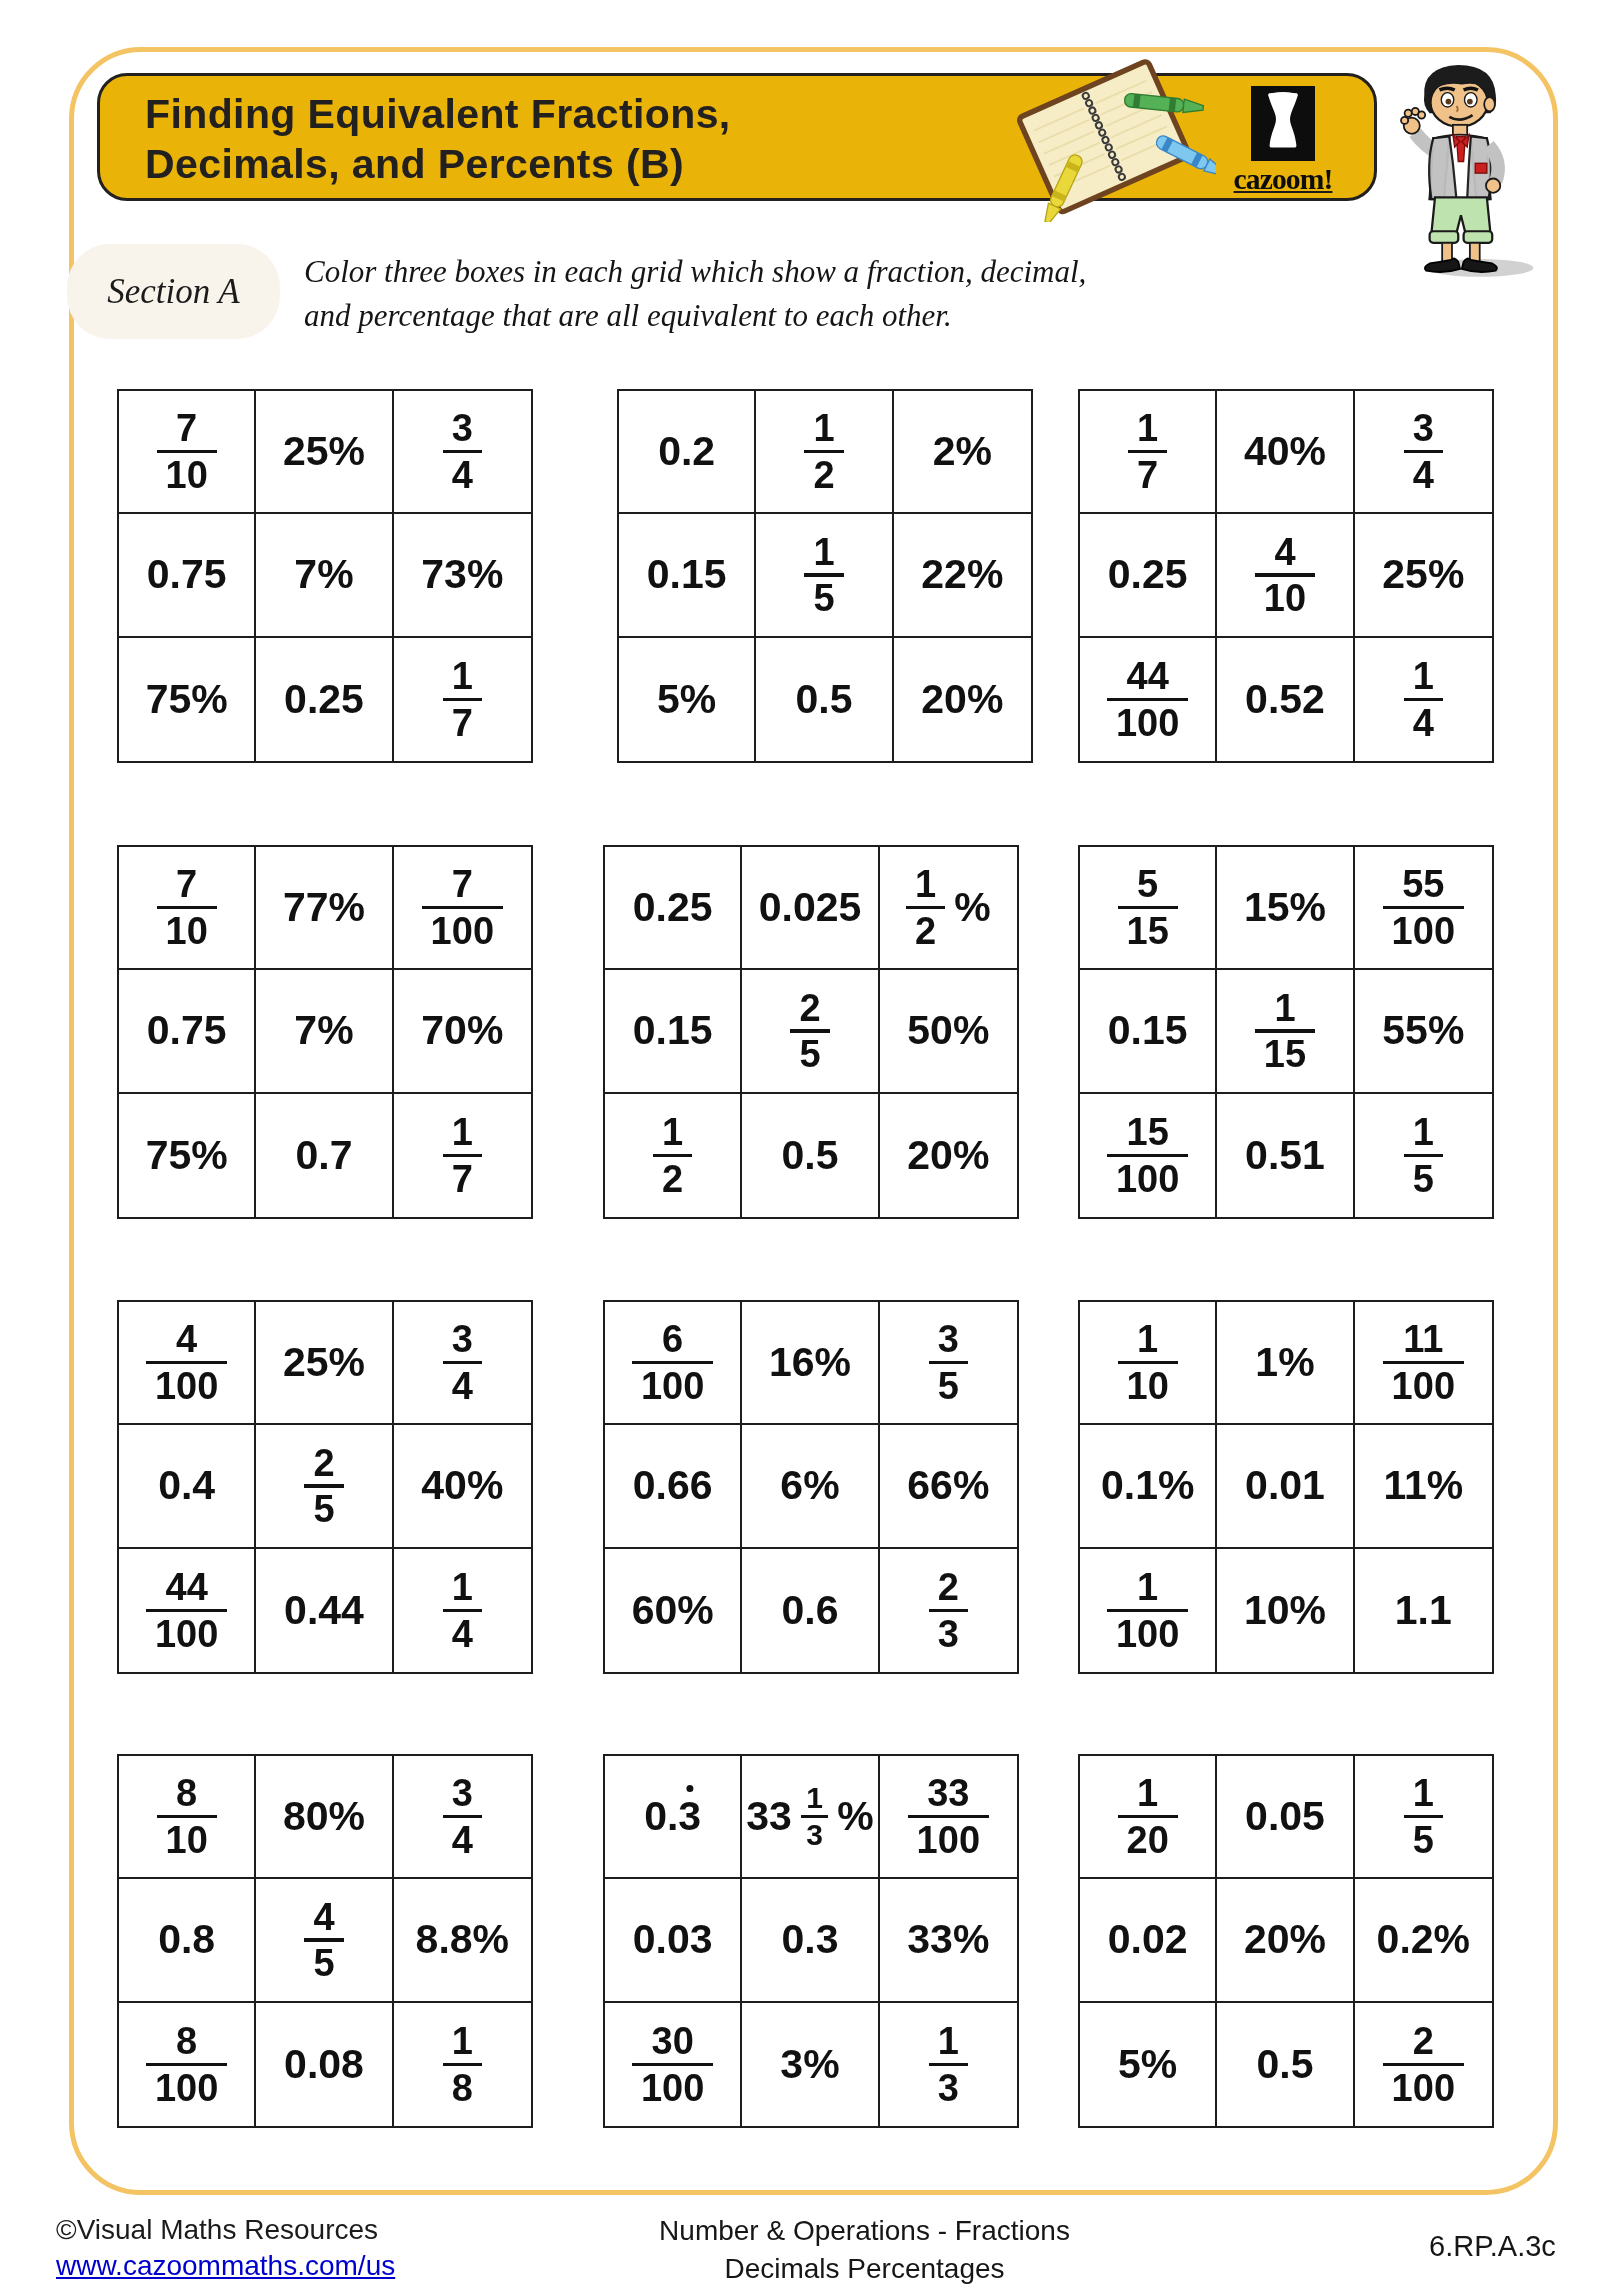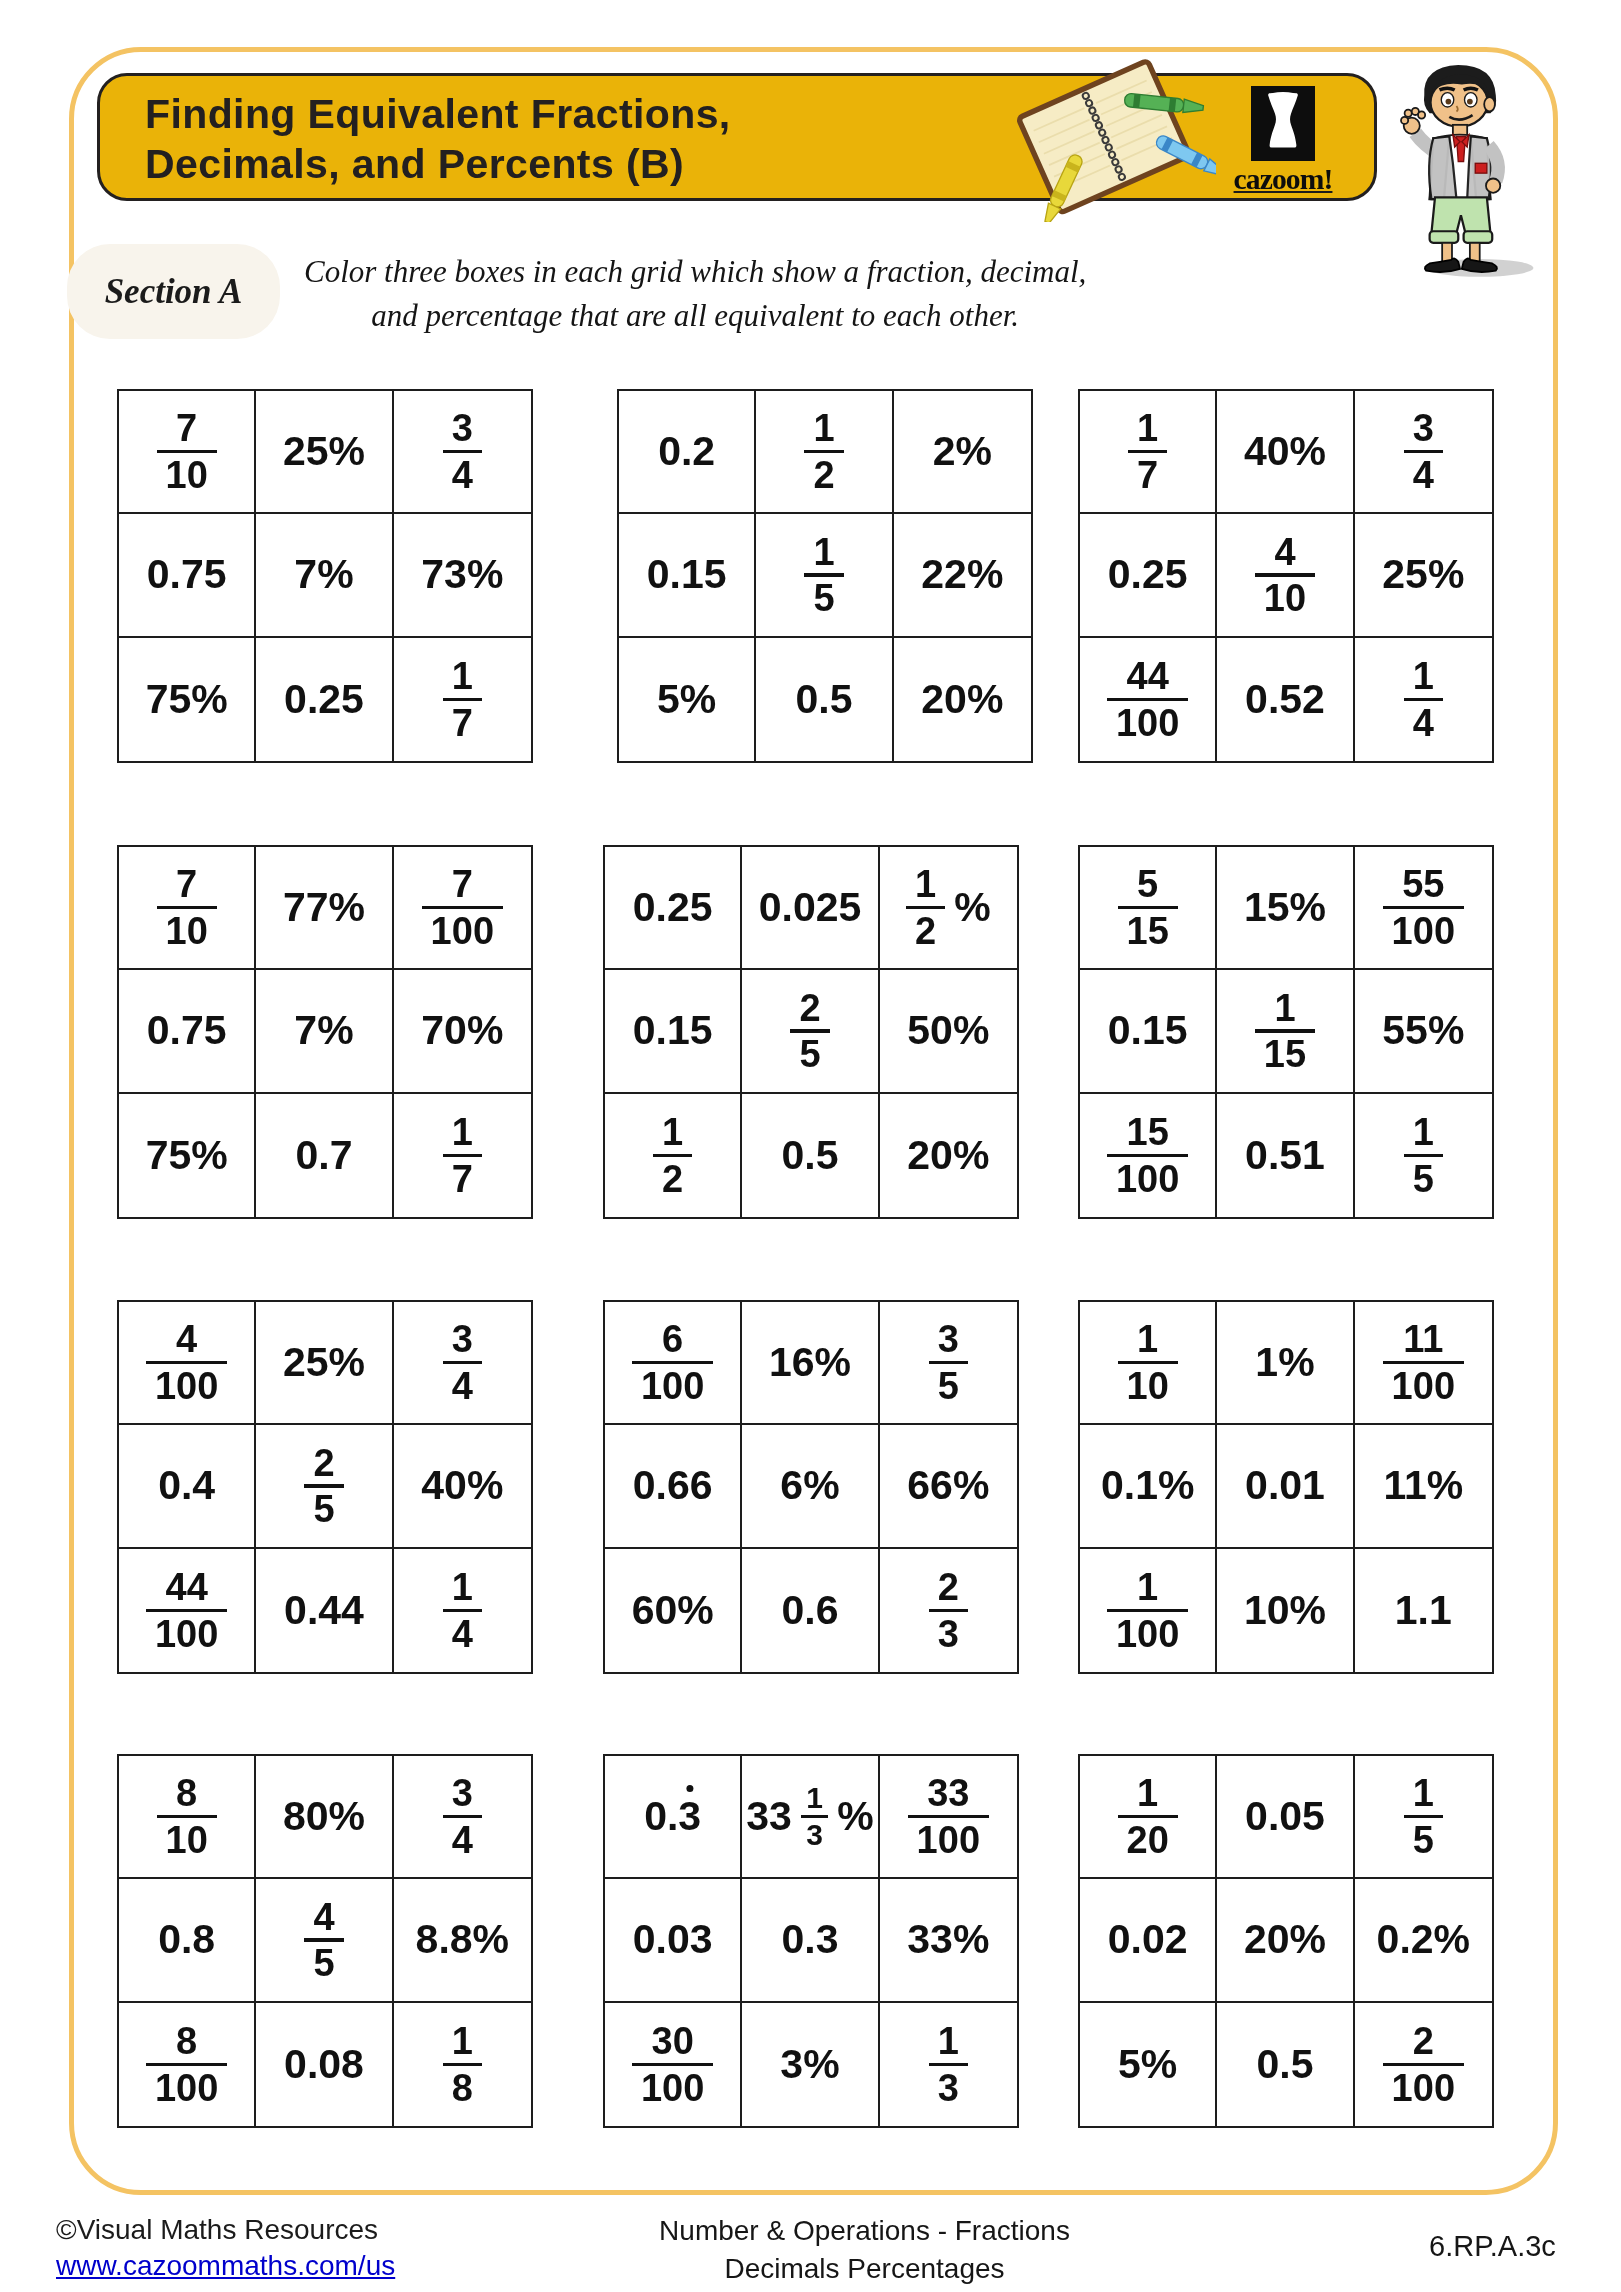--- a/index.html
+++ b/index.html
@@ -22,24 +22,24 @@
   .logo-text{display:block;margin-top:1.8px;font-family:"Liberation Serif",serif;
              font-weight:bold;font-size:29.6px;color:#0d0d0d;letter-spacing:-0.9px;}
 
   
   .notebook{position:absolute;left:1001px;top:47px;width:215px;height:175px;}
   .boy{position:absolute;left:1390px;top:56px;width:166px;height:228px;}
 
   
   .pill{position:absolute;left:67px;top:244px;width:213px;height:95px;background:#F8F4EC;
         border-radius:43px;display:flex;align-items:center;justify-content:center;}
-  .pill span{font-family:"Liberation Serif",serif;font-style:italic;font-weight:bold;
+  .pill span{font-family:"Liberation Serif",serif;font-style:italic;font-weight:normal;
              font-size:35px;color:#1b1b1b;}
   .instructions{position:absolute;left:304px;top:250px;font-family:"Liberation Serif",serif;
-                font-style:italic;font-size:31px;line-height:1.42;color:#151515;text-align:center;}
+                font-style:italic;font-size:31px;line-height:1.42;color:#151515;}
 
   
   .grid{position:absolute;width:416px;height:374px;display:grid;
         grid-template-columns:repeat(3,1fr);grid-template-rows:repeat(3,1fr);
         border:2.7px solid #1d1d1d;background:#fff;box-sizing:border-box;}
   .cell{display:flex;align-items:center;justify-content:center;
         border-right:2.7px solid #1d1d1d;border-bottom:2.7px solid #1d1d1d;box-sizing:border-box;}
   .cell:nth-child(3n){border-right:none;}
   .cell:nth-child(n+7){border-bottom:none;}
   .val{font-size:41px;font-weight:bold;color:#111;}

